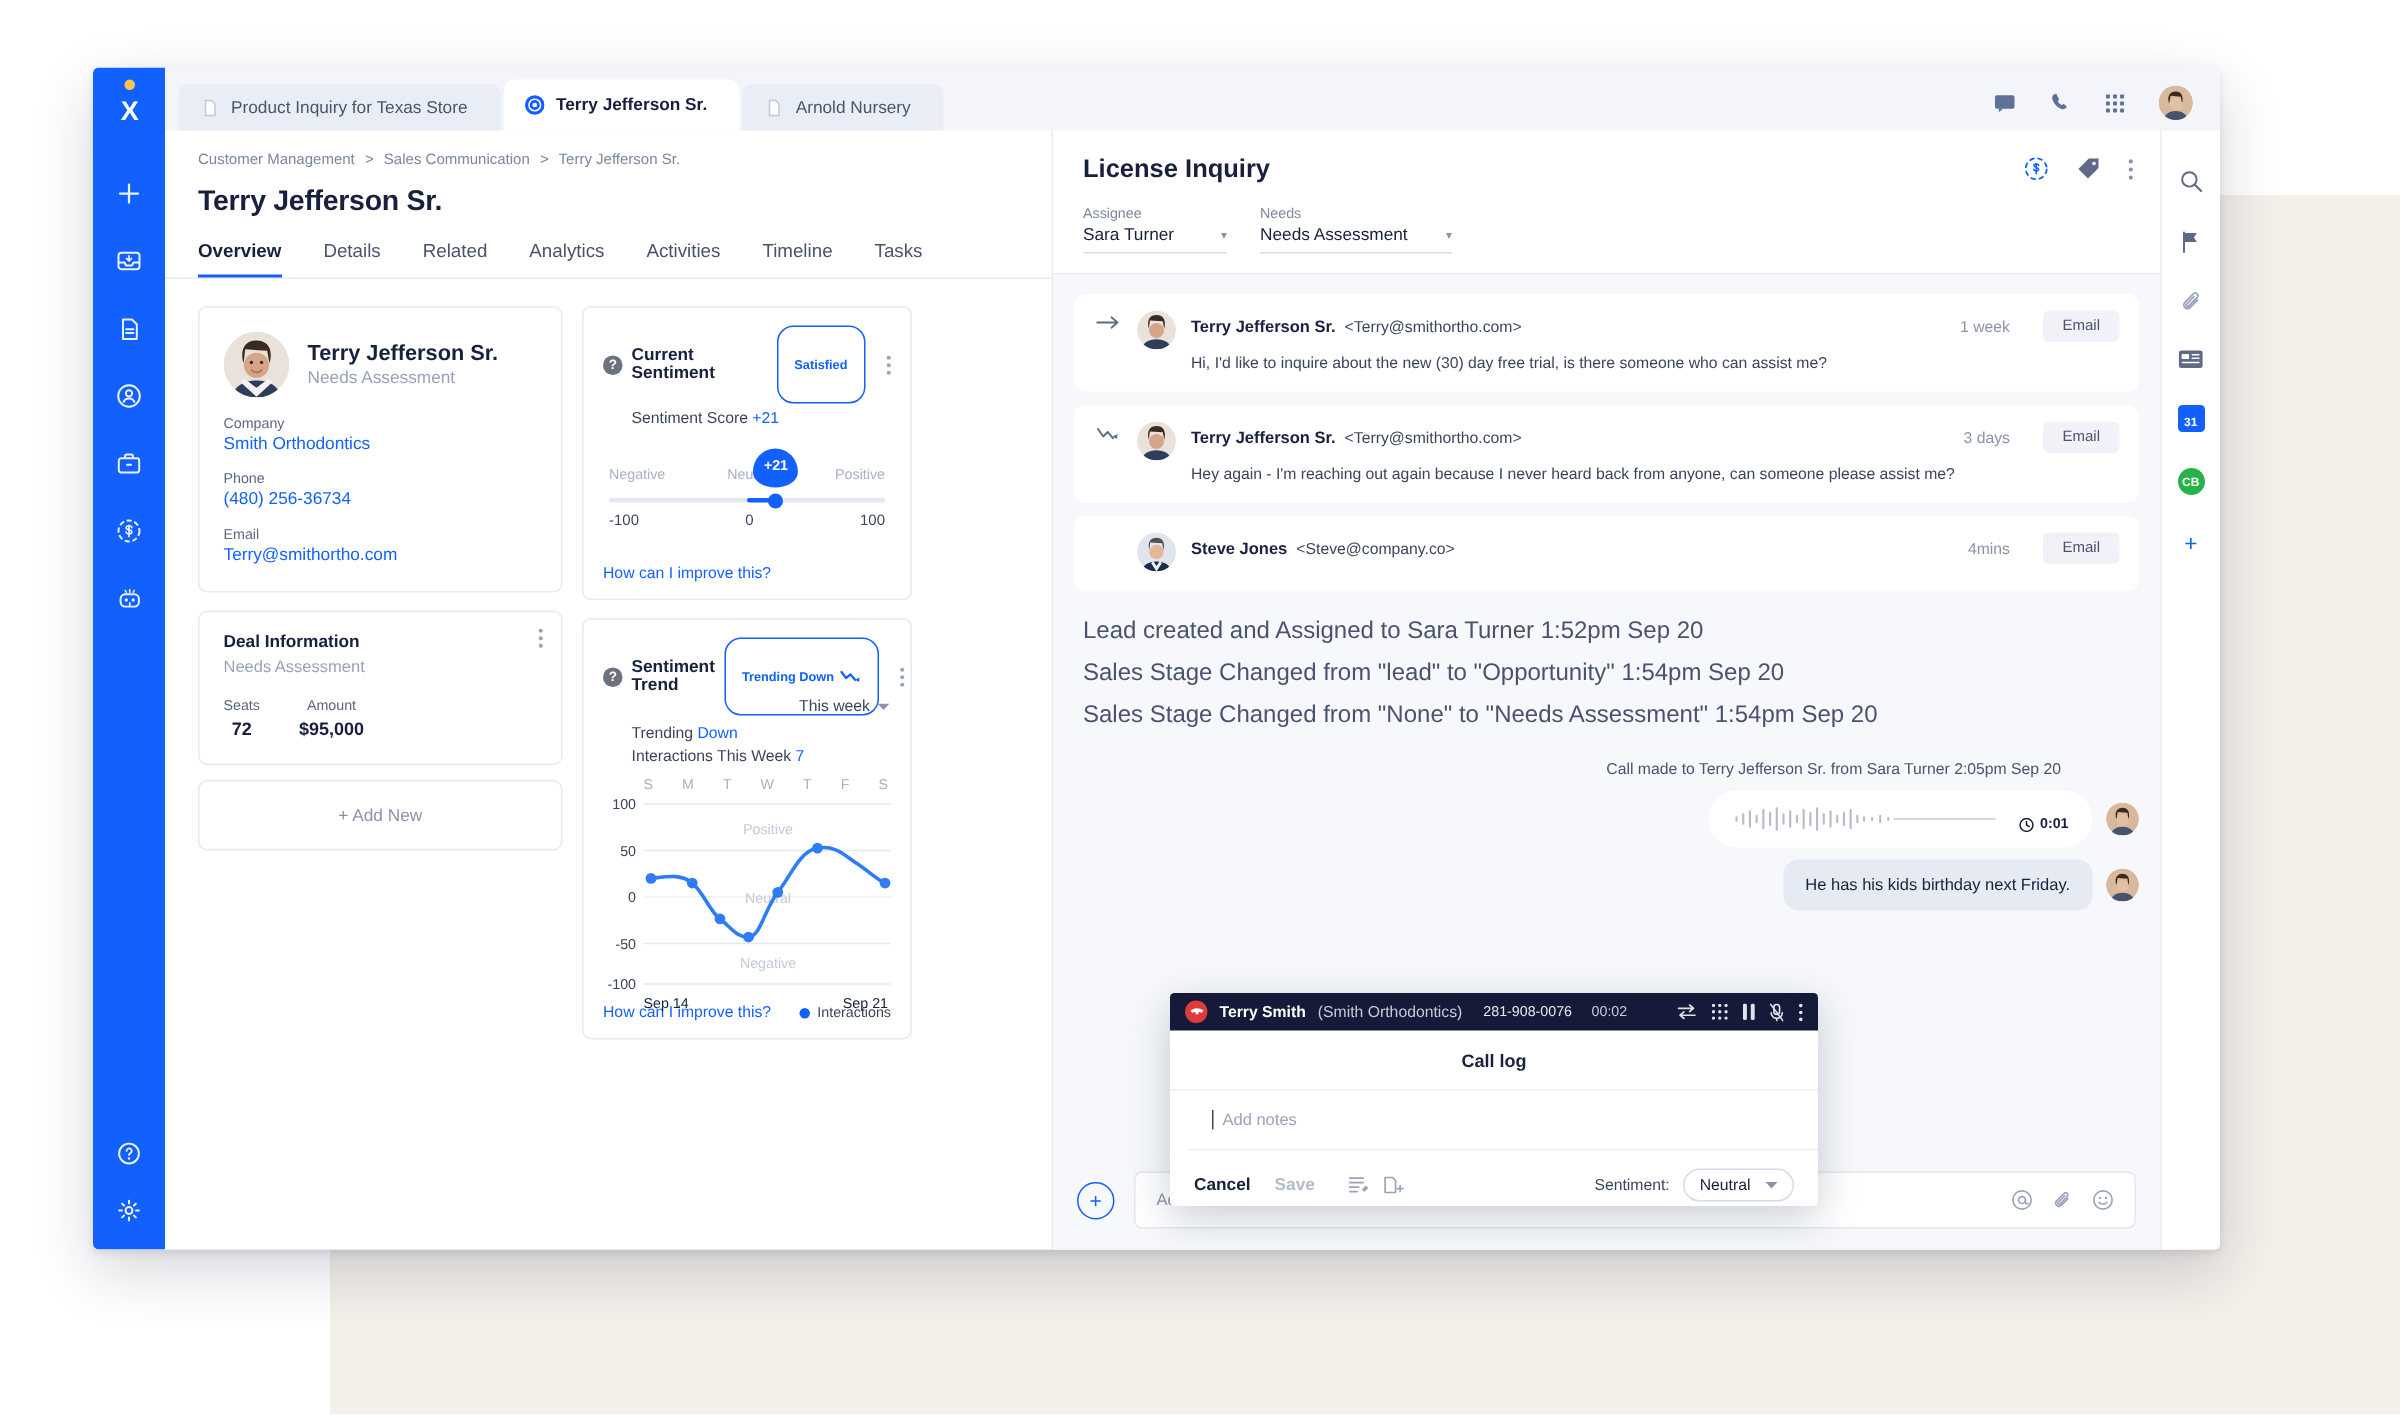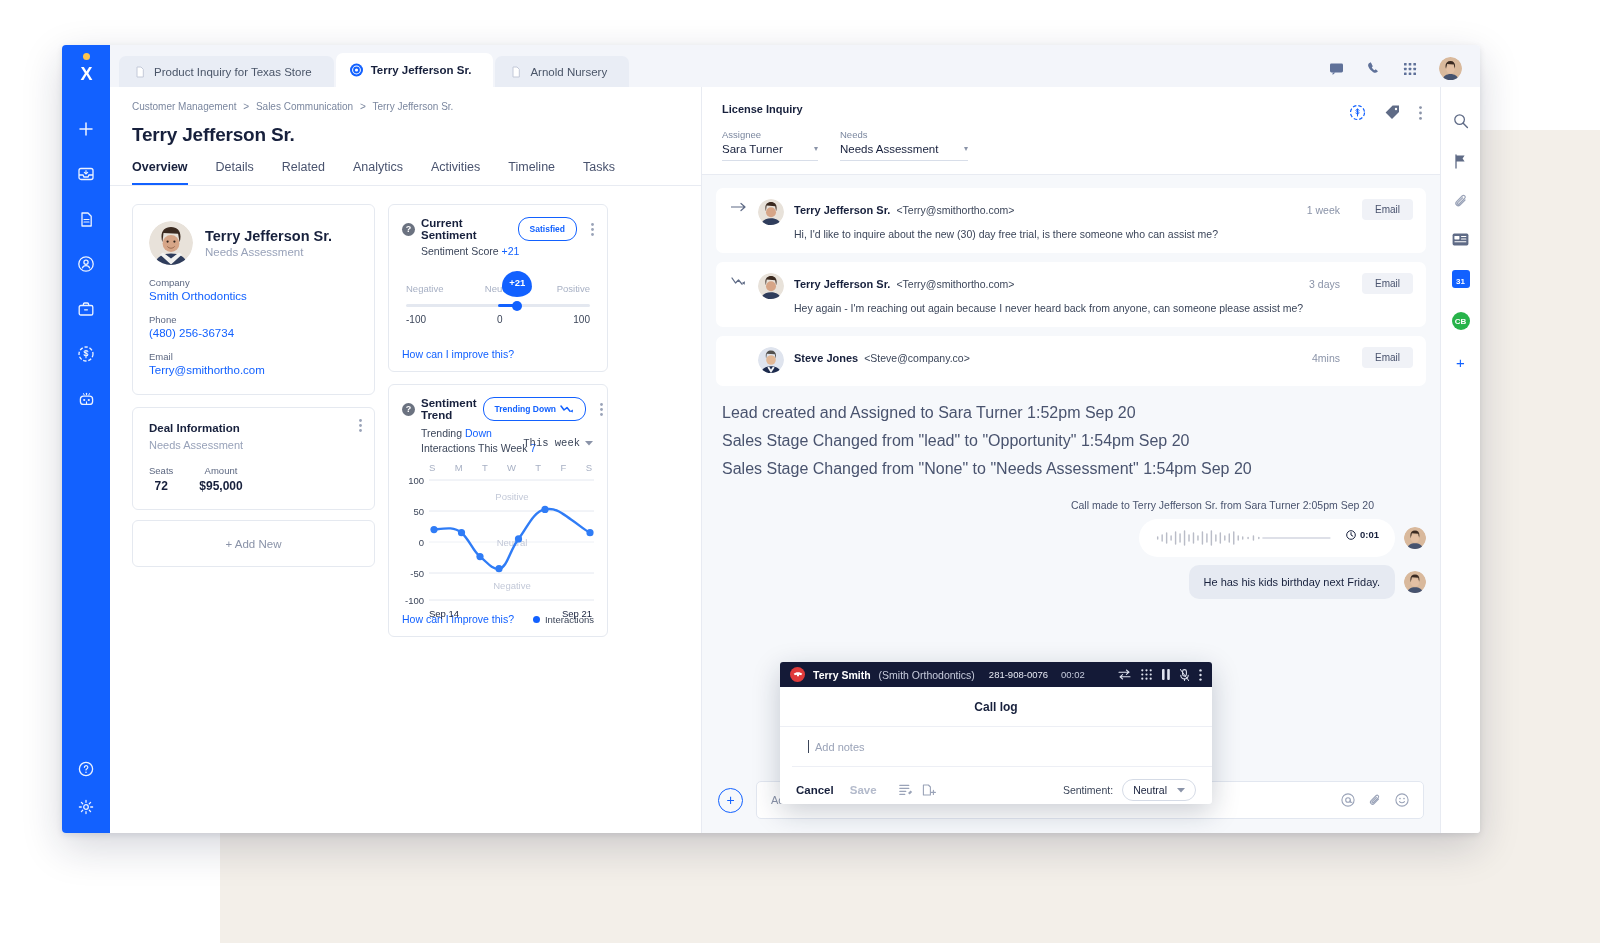--- a/index.html
+++ b/index.html
@@ -76,51 +76,51 @@
   .dstat-l { font-size: 9.5px; color: #5c6780; text-align: center; }
   .dstat-v { font-size: 12px; font-weight: bold; color: #17203c; margin-top: 3px; text-align: center; }
   .kebab { position: absolute; top: 11px; right: 12px; cursor: pointer; }
   .addnew { border: 1px solid #e5e9f0; border-radius: 6px; margin-top: 10px; height: 47px; display: flex; align-items: center; justify-content: center; font-size: 11.5px; color: #8a93a8; cursor: pointer; }
 
   
   .scard { padding: 12px 13px 11px; position: relative; }
   .shead { display: flex; align-items: center; gap: 6px; }
   .qmark { width: 13px; height: 13px; border-radius: 50%; background: #6b7280; color: #fff; font-size: 9px; display: flex; align-items: center; justify-content: center; flex: 0 0 13px; font-weight: bold; }
   .shead-t { font-size: 11.5px; font-weight: bold; color: #17203c; }
-  .pill { margin-left: auto; border: 1.4px solid #1261ff; color: #1261ff; border-radius: 11px; font-size: 8.5px; font-weight: bold; padding: 6px 11px; cursor: pointer; white-space: nowrap; display: flex; align-items: center; gap: 4px; }
+  .pill { margin-left: auto; border: 1.4px solid #1261ff; color: #1261ff; border-radius: 11px; font-size: 8.5px; font-weight: bold; padding: 20px 11px; cursor: pointer; white-space: nowrap; display: flex; align-items: center; gap: 4px; }
   .kb2 { margin-left: 8px; cursor: pointer; }
   .sscore { font-size: 10.5px; color: #3b4559; margin: 4px 0 0 19px; }
   .sscore b { color: #1261ff; font-weight: normal; }
   .gauge { margin: 26px 4px 0; position: relative; height: 52px; }
   .gl { display: flex; justify-content: space-between; font-size: 9.5px; color: #a7b0c4; }
   .gtrack { position: relative; height: 3px; background: #e4e8f0; border-radius: 2px; margin-top: 10px; }
   .gfill { position: absolute; left: 50%; top: 0; height: 3px; background: #1261ff; border-radius: 2px; }
   .gknob { position: absolute; top: -3.5px; width: 10px; height: 10px; border-radius: 50%; background: #1261ff; transform: translateX(-50%); cursor: pointer; }
   .gbubble { position: absolute; top: -33px; transform: translateX(-50%); background: #1261ff; color: #fff; font-size: 9.5px; font-weight: bold; border-radius: 50% 50% 50% 50%/60% 60% 40% 40%; padding: 6px 7px 9px; }
   .gnums { display: flex; justify-content: space-between; font-size: 10px; color: #3b4559; margin-top: 7px; }
   .improve { font-size: 10.5px; color: #1261ff; margin-top: 13px; cursor: pointer; }
 
   
   .tcard { padding: 12px 13px 11px; margin-top: 12px; position: relative; }
   .tmeta { font-size: 10.5px; color: #3b4559; margin: 5px 0 0 19px; line-height: 1.45; }
   .tmeta .hl { color: #1261ff; }
-  .tsel { position: absolute; right: 14px; top: 52px; font-size: 10.5px; color: #3b4559; cursor: pointer; display: flex; align-items: center; gap: 5px; font-family: Liberation Mono, monospace; }
+  .tsel { position: absolute; right: 14px; top: 52px; font-size: 10.5px; color: #3b4559; cursor: pointer; display: flex; align-items: center; gap: 5px; }
   .chart { margin-top: 20px; position: relative; height: 128px; }
   .chart svg { overflow: visible; }
   .dayrow { position: absolute; top: -14px; left: 27px; right: 2px; display: flex; justify-content: space-between; font-size: 9.5px; color: #a7b0c4; }
   .daterow { display: flex; justify-content: space-between; font-size: 9.5px; color: #17203c; margin: 4px 2px 0 27px; }
   .tfoot { display: flex; align-items: center; margin-top: 9px; }
   .legend { margin-left: auto; display: flex; align-items: center; gap: 5px; font-size: 9.5px; color: #3b4559; }
   .ldot { width: 7px; height: 7px; border-radius: 50%; background: #1261ff; }
 
   
   .right { flex: 1; display: flex; min-width: 0; background: #f6f8fb; }
   .rmain { flex: 1; display: flex; flex-direction: column; min-width: 0; background: #fff; }
   .rhead { padding: 16px 20px 0; background: #fff; border-bottom: 1px solid #e8ebf2; position: relative; }
-  .rtitle { font-size: 11px; font-weight: bold; color: #17203c; }
+  .rtitle { font-size: 17px; font-weight: bold; color: #17203c; }
   .rhead-ic { position: absolute; right: 18px; top: 17px; display: flex; align-items: center; gap: 18px; }
   .selects { display: flex; gap: 22px; margin-top: 14px; padding-bottom: 13px; }
   .sel { width: 96px; border-bottom: 1px solid #d8dee9; padding-bottom: 5px; position: relative; cursor: pointer; }
   .sel-l { font-size: 9.5px; color: #7b879f; }
   .sel-v { font-size: 11.5px; color: #17203c; margin-top: 3px; }
   .sel-c { position: absolute; right: 0; bottom: 7px; color: #8a93a8; font-size: 8px; }
 
   .thread { flex: 1; background: #f6f8fb; padding: 13px 14px 0; overflow: hidden; position: relative; }
   .msg { background: #fff; border-radius: 7px; padding: 11px 13px 13px; margin-bottom: 9px; display: flex; gap: 10px; position: relative; }
   .msg-dir { width: 19px; flex: 0 0 19px; display: flex; align-items: flex-start; justify-content: center; padding-top: 3px; color: #5f6b86; }
@@ -129,21 +129,21 @@
   .msg-top { display: flex; align-items: center; gap: 6px; }
   .msg-n { font-size: 11px; font-weight: bold; color: #17203c; }
   .msg-e { font-size: 10.5px; color: #3b4559; }
   .msg-t { font-size: 10.5px; color: #8a93a8; margin-left: auto; }
   .msg-tag { background: #f0f2f7; color: #49536e; font-size: 10px; border-radius: 4px; padding: 5px 13px; margin-left: 16px; cursor: pointer; }
   .msg-x { font-size: 10.5px; color: #3b4559; margin-top: 8px; }
 
   .sys { font-size: 16px; color: #49536e; padding: 4px 4px 0 6px; line-height: 1.75; }
   .callnote { font-size: 10.5px; color: #49536e; text-align: right; margin: 16px 52px 0 0; }
   .vrow { display: flex; align-items: center; justify-content: flex-end; gap: 9px; margin-top: 8px; }
-  .bubble-v { background: #fff; border-radius: 22px; padding: 10px 16px; display: flex; align-items: flex-start; gap: 12px; width: 256px; }
+  .bubble-v { background: #fff; border-radius: 22px; padding: 10px 16px; display: flex; align-items: flex-end; gap: 12px; width: 256px; }
   .wave { flex: 1; height: 18px; }
   .vtime { font-size: 9.5px; font-weight: bold; color: #17203c; display: flex; align-items: center; gap: 4px; white-space: nowrap; }
   .bubble-t { background: #e6eaf2; border-radius: 10px; padding: 11px 15px; font-size: 11px; color: #17203c; max-width: 260px; }
   .bav { width: 22px; height: 22px; border-radius: 50%; overflow: hidden; flex: 0 0 22px; }
 
   .composer { background: #f6f8fb; padding: 10px 16px 14px; display: flex; align-items: center; gap: 13px; }
   .plusbtn { width: 25px; height: 25px; border-radius: 50%; border: 1.4px solid #1261ff; color: #1261ff; display: flex; align-items: center; justify-content: center; font-size: 14px; flex: 0 0 25px; cursor: pointer; }
   .cbox { flex: 1; background: #fff; border: 1px solid #e2e7f0; border-radius: 5px; height: 38px; display: flex; align-items: center; padding: 0 14px; }
   .cph { font-size: 11px; color: #8a93a8; flex: 1; }
   .cicons { display: flex; gap: 13px; color: #9aa3b8; }

